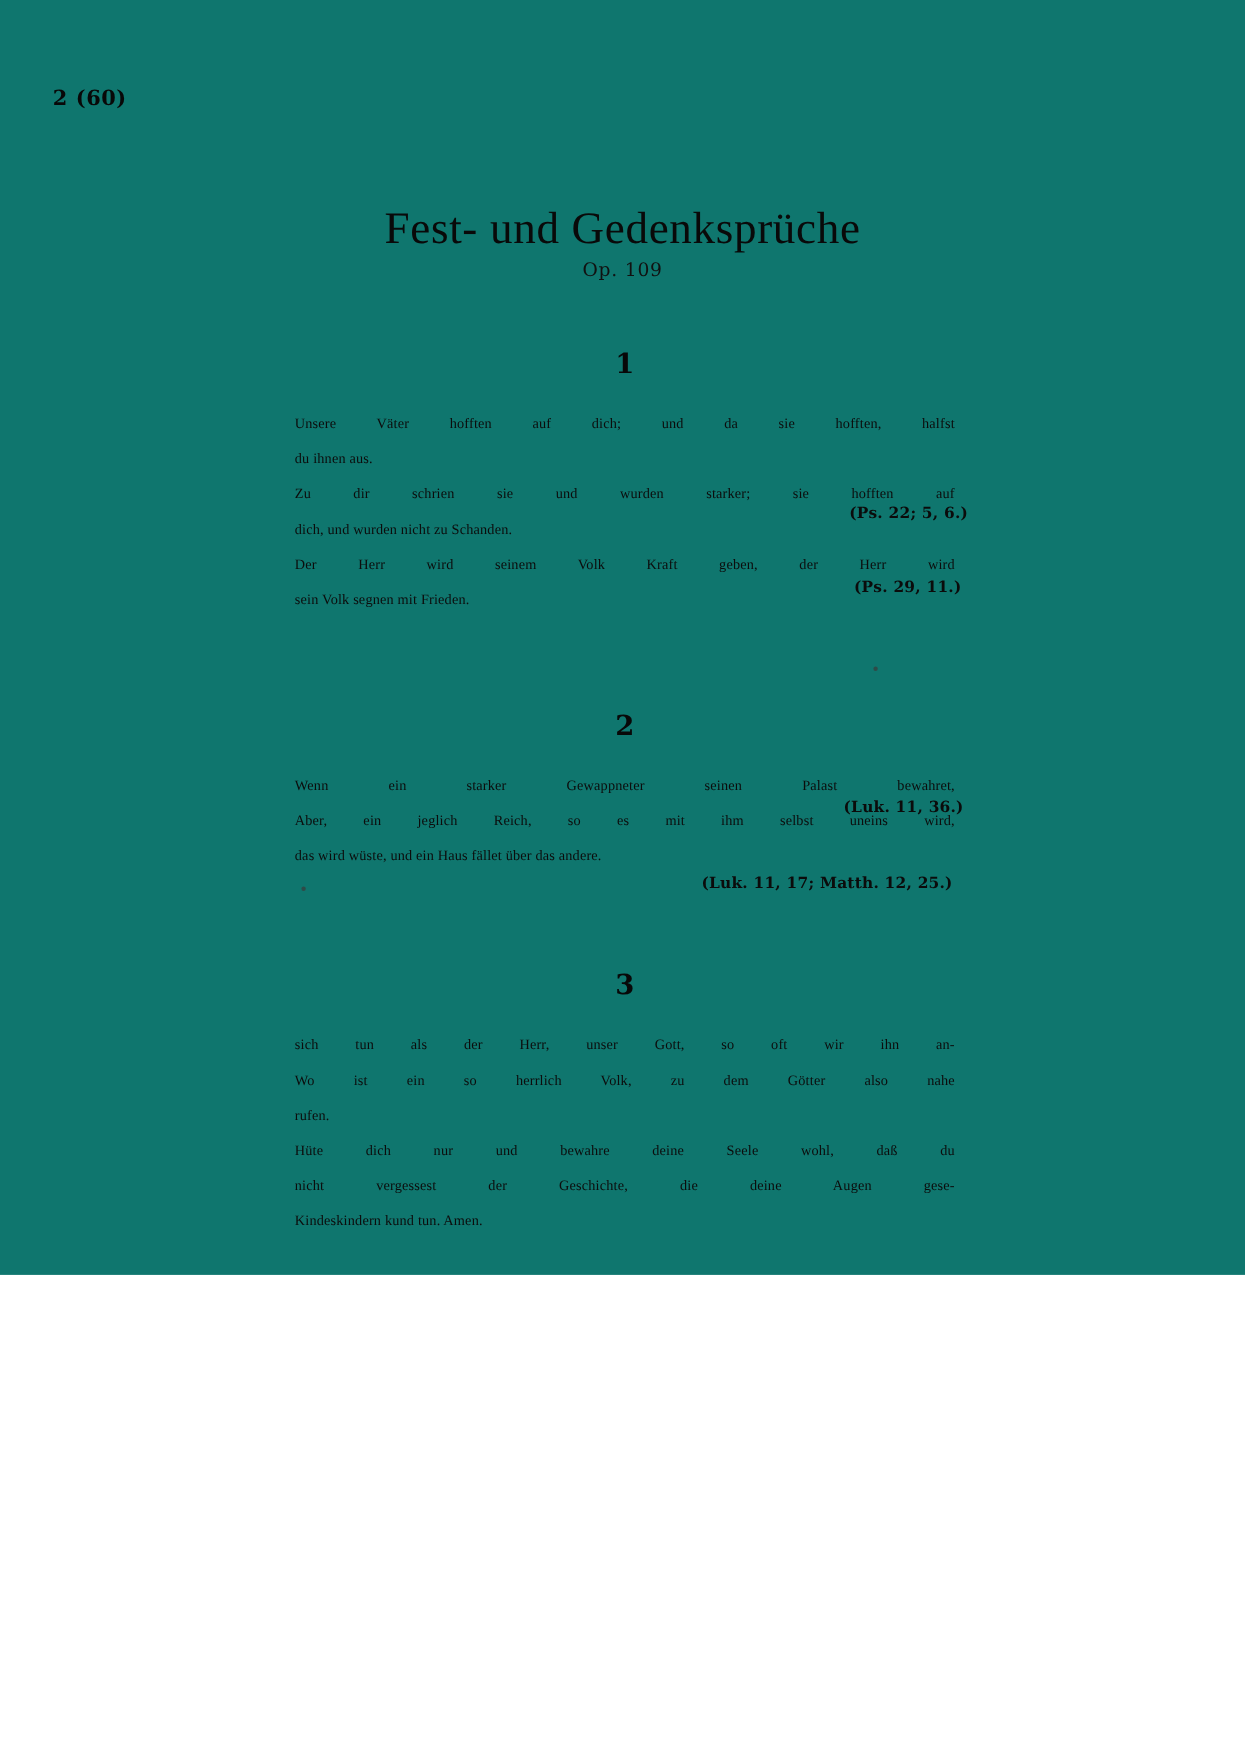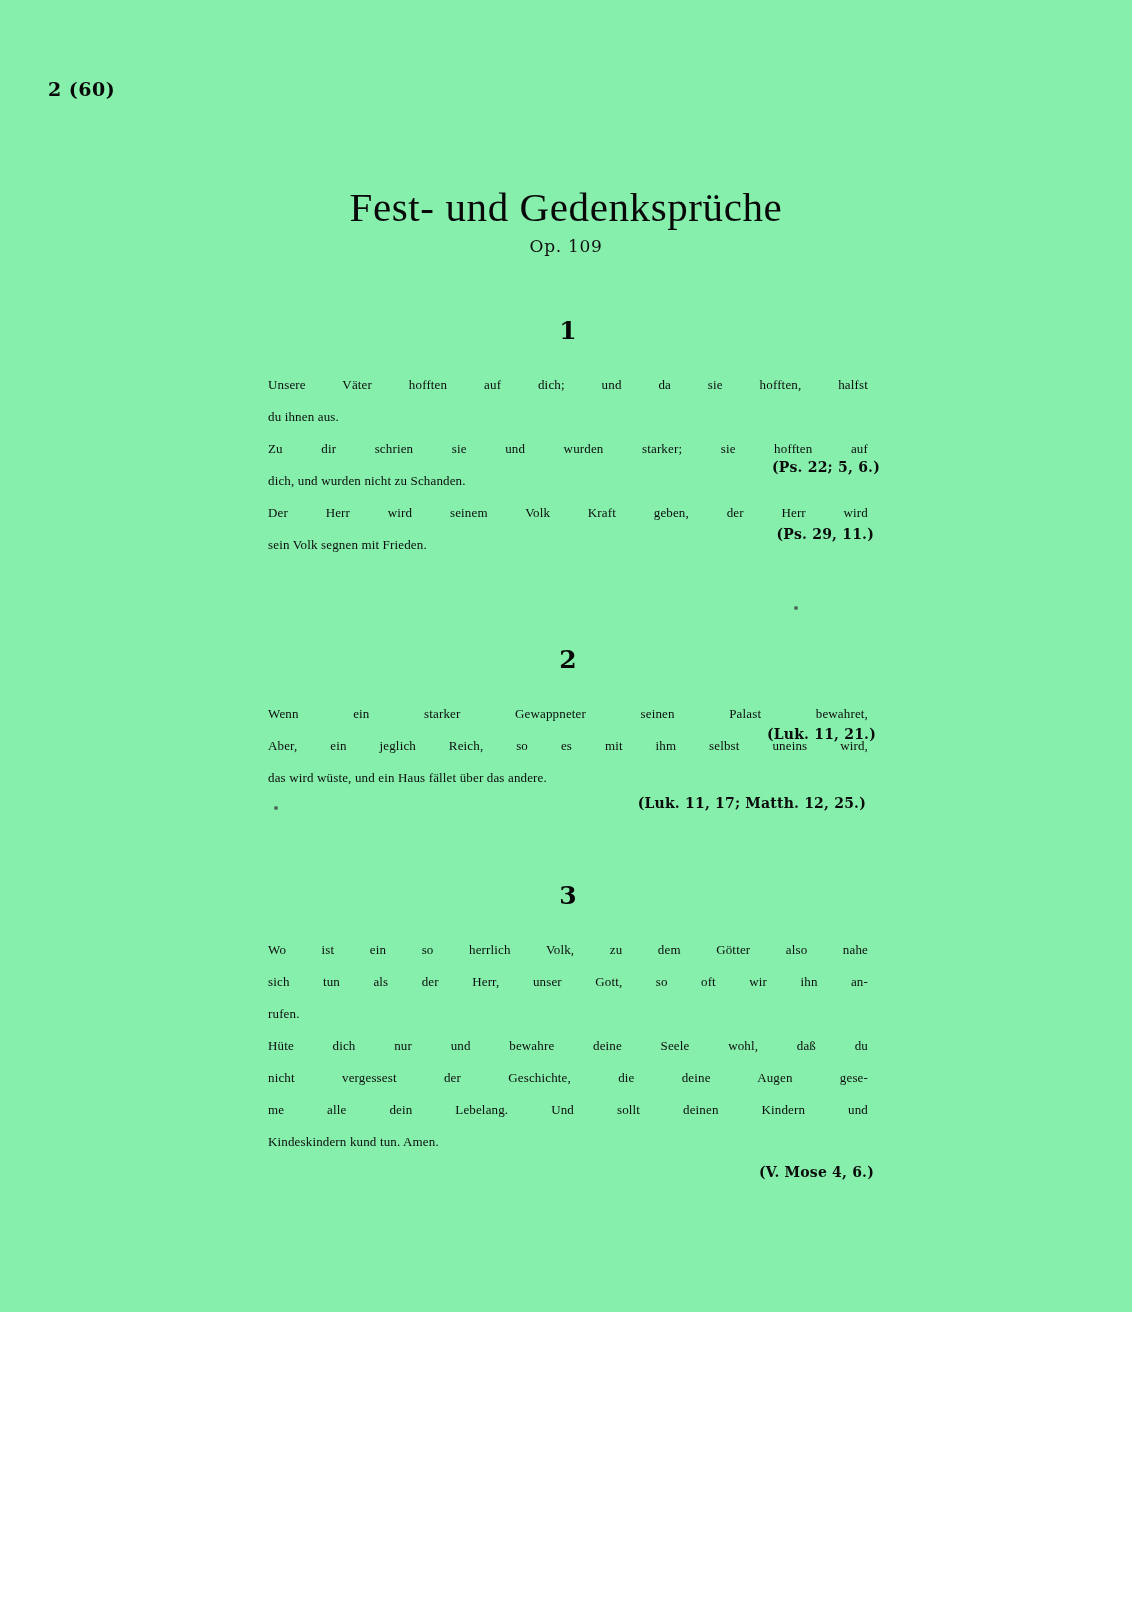--- a/index.html
+++ b/index.html
@@ -3,22 +3,22 @@
 <meta charset="utf-8">
 <style>
   html, body {
     margin: 0;
     padding: 0;
     background: #ffffff;
   }
   .page {
     position: relative;
     width: 1132px;
-    height: 1312px;
-    background: #86efac;
+    height: 1159px;
+    background: #0f766e;
     font-family: "Liberation Serif", "DejaVu Serif", serif;
     color: #0a0a0a;
     overflow: hidden;
   }
 
   
   .page-number {
     position: absolute;
     left: 48px;
     top: 78px;
@@ -170,46 +170,45 @@
     </div>
 
     <div class="mv-gap-1"></div>
 
     <div class="movement">
       <div class="movement-number">2</div>
       <div class="gap-after-number"></div>
 
       <div class="stanza">
         <div class="verse-line justify">Wenn ein starker Gewappneter seinen Palast bewahret,</div>
-        <div class="citation inline-right" style="top:28px; right:-8px;">(Luk. 11, 21.)</div>
+        <div class="citation inline-right" style="top:28px; right:-8px;">(Luk. 11, 36.)</div>
       </div>
 
       <div class="stanza">
         <div class="verse-line justify">Aber, ein jeglich Reich, so es mit ihm selbst uneins wird,</div>
         <div class="verse-line">das wird wüste, und ein Haus fället über das andere.</div>
         <div class="citation block-right" style="margin-top:1px; padding-right:-8px;">(Luk. 11, 17; Matth. 12, 25.)</div>
       </div>
     </div>
 
     <div class="mv-gap-2"></div>
 
     <div class="movement">
       <div class="movement-number">3</div>
       <div class="gap-after-number"></div>
 
       <div class="stanza">
+        <div class="verse-line justify">sich tun als der Herr, unser Gott, so oft wir ihn an-</div>
         <div class="verse-line justify">Wo ist ein so herrlich Volk, zu dem Götter also nahe</div>
-        <div class="verse-line justify">sich tun als der Herr, unser Gott, so oft wir ihn an-</div>
         <div class="verse-line">rufen.</div>
       </div>
 
       <div class="stanza">
         <div class="verse-line justify">Hüte dich nur und bewahre deine Seele wohl, daß du</div>
         <div class="verse-line justify">nicht vergessest der Geschichte, die deine Augen gese-</div>
-        <div class="verse-line justify">me alle dein Lebelang. Und sollt deinen Kindern und</div>
         <div class="verse-line">Kindeskindern kund tun. Amen.</div>
         <div class="citation inline-right" style="top:134px; right:-6px;">(V. Mose 4, 6.)</div>
       </div>
     </div>
 
   </div>
 
   <div class="speckle" style="left:794px; top:606px; width:4px; height:4px;"></div>
   <div class="speckle" style="left:274px; top:806px; width:4px; height:4px;"></div>
 

